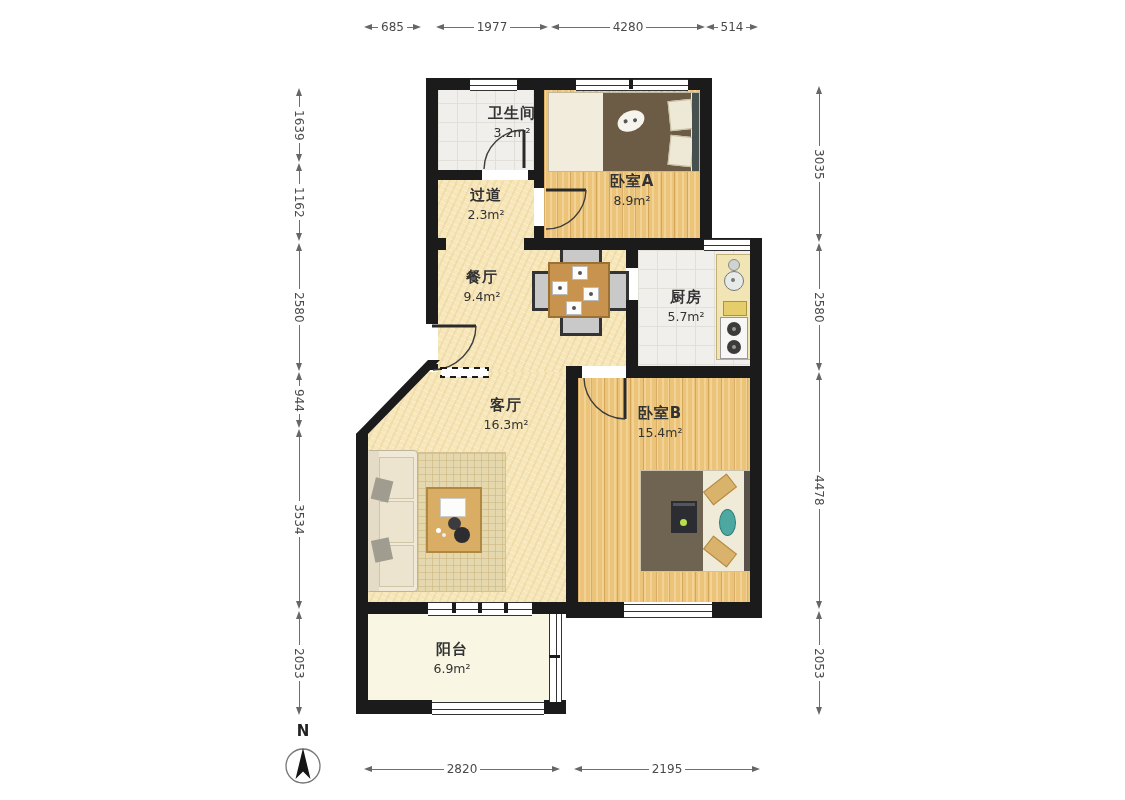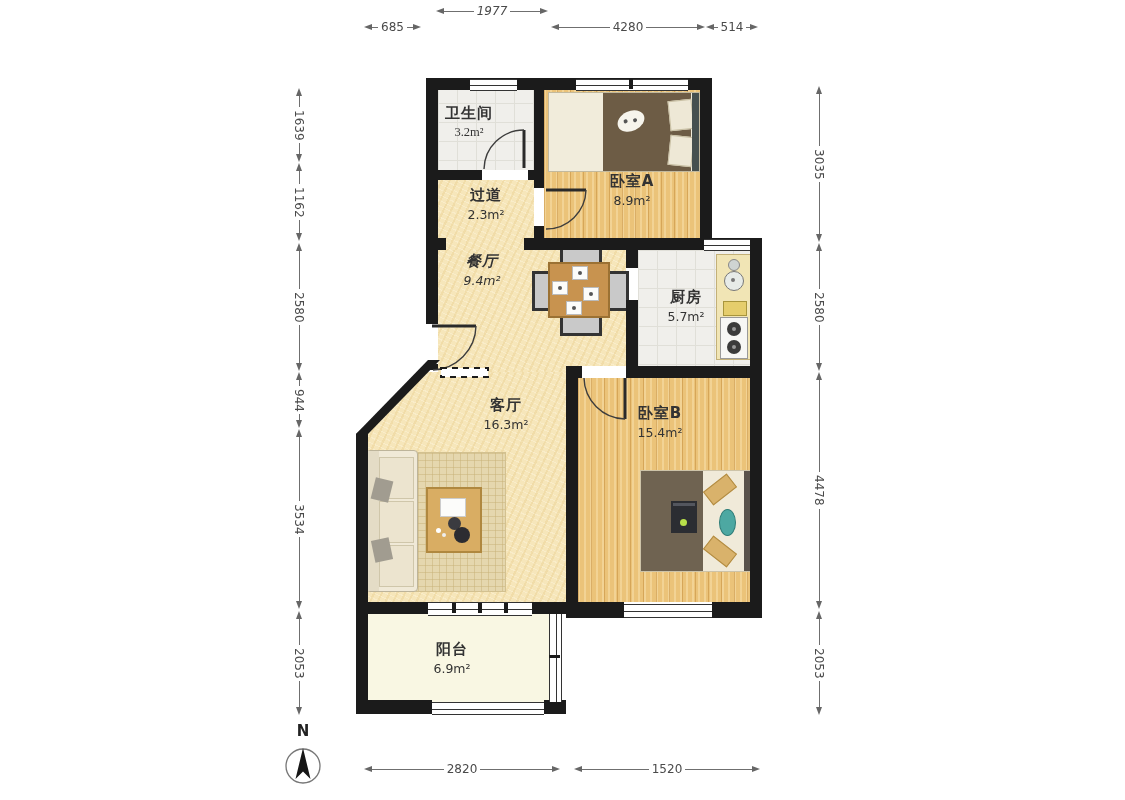--- a/index.html
+++ b/index.html
@@ -204,33 +204,33 @@
     <path d="M625,378 L625,419" stroke="#2a2a2a" stroke-width="3" fill="none"></path>
     <path d="M625,419 A42,42 0 0 1 584,378" stroke="#3d3d3d" stroke-width="1.4" fill="none"></path>
 
     <rect x="441" y="368" width="47" height="9" fill="#ffffff" stroke="#1b1b1b" stroke-width="2" stroke-dasharray="6 5"></rect>
 
     <circle cx="303" cy="766" r="17" stroke="#777" stroke-width="1.3" fill="none"></circle>
     <polygon points="303,748 310.5,779 303,771.5 295.5,779" fill="#161616"></polygon>
   </svg>
   <div class="compass-n" style="left:303px;top:722px;">N</div>
 
-  <div class="room-label" style="left:469px;top:104px;font-family:Liberation Serif, serif;">
+  <div class="room-label" style="left:512px;top:104px;">
     <div class="nm">卫生间</div>
     <div class="ar">3.2m²</div>
   </div>
   <div class="room-label" style="left:486px;top:186px;">
     <div class="nm">过道</div>
     <div class="ar">2.3m²</div>
   </div>
   <div class="room-label" style="left:632px;top:172px;">
     <div class="nm">卧室A</div>
     <div class="ar">8.9m²</div>
   </div>
-  <div class="room-label" style="left:482px;top:252px;font-style:italic;">
+  <div class="room-label" style="left:482px;top:268px;">
     <div class="nm">餐厅</div>
     <div class="ar">9.4m²</div>
   </div>
   <div class="room-label" style="left:686px;top:288px;">
     <div class="nm">厨房</div>
     <div class="ar">5.7m²</div>
   </div>
   <div class="room-label" style="left:506px;top:396px;">
     <div class="nm">客厅</div>
     <div class="ar">16.3m²</div>
@@ -244,21 +244,21 @@
     <div class="ar">6.9m²</div>
   </div>
 
   <div class="dim dim-h" style="left:364px;top:20px;width:57px;height:14px;">
     <span class="ah a1"></span>
       <span class="ln-h"></span>
       <span class="lbl">685</span>
       <span class="ln-h"></span>
       <span class="ah a2"></span>
   </div>
-  <div class="dim dim-h" style="left:436px;top:4px;width:112px;height:14px;font-style:italic;">
+  <div class="dim dim-h" style="left:436px;top:20px;width:112px;height:14px;">
     <span class="ah a1"></span>
       <span class="ln-h"></span>
       <span class="lbl">1977</span>
       <span class="ln-h"></span>
       <span class="ah a2"></span>
   </div>
   <div class="dim dim-h" style="left:551px;top:20px;width:154px;height:14px;">
     <span class="ah a1"></span>
       <span class="ln-h"></span>
       <span class="lbl">4280</span>
@@ -348,18 +348,18 @@
   <div class="dim dim-h" style="left:364px;top:762px;width:196px;height:14px;">
     <span class="ah a1"></span>
       <span class="ln-h"></span>
       <span class="lbl">2820</span>
       <span class="ln-h"></span>
       <span class="ah a2"></span>
   </div>
   <div class="dim dim-h" style="left:574px;top:762px;width:186px;height:14px;">
     <span class="ah a1"></span>
       <span class="ln-h"></span>
-      <span class="lbl">1520</span>
+      <span class="lbl">2195</span>
       <span class="ln-h"></span>
       <span class="ah a2"></span>
   </div>
 
 </div>
 
 </body></html>

